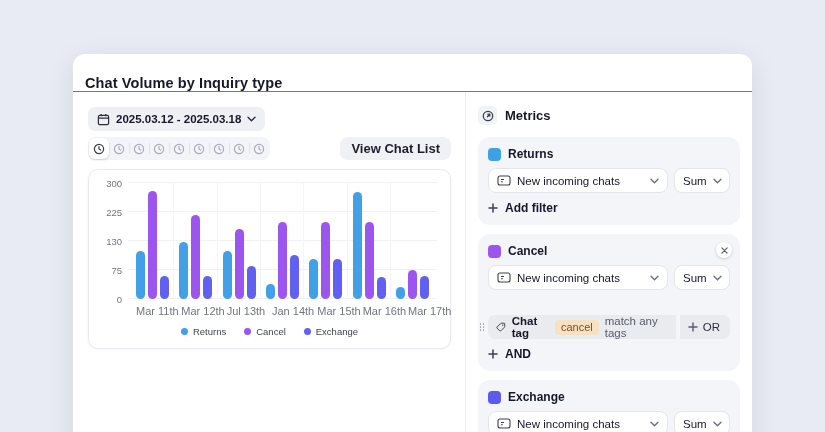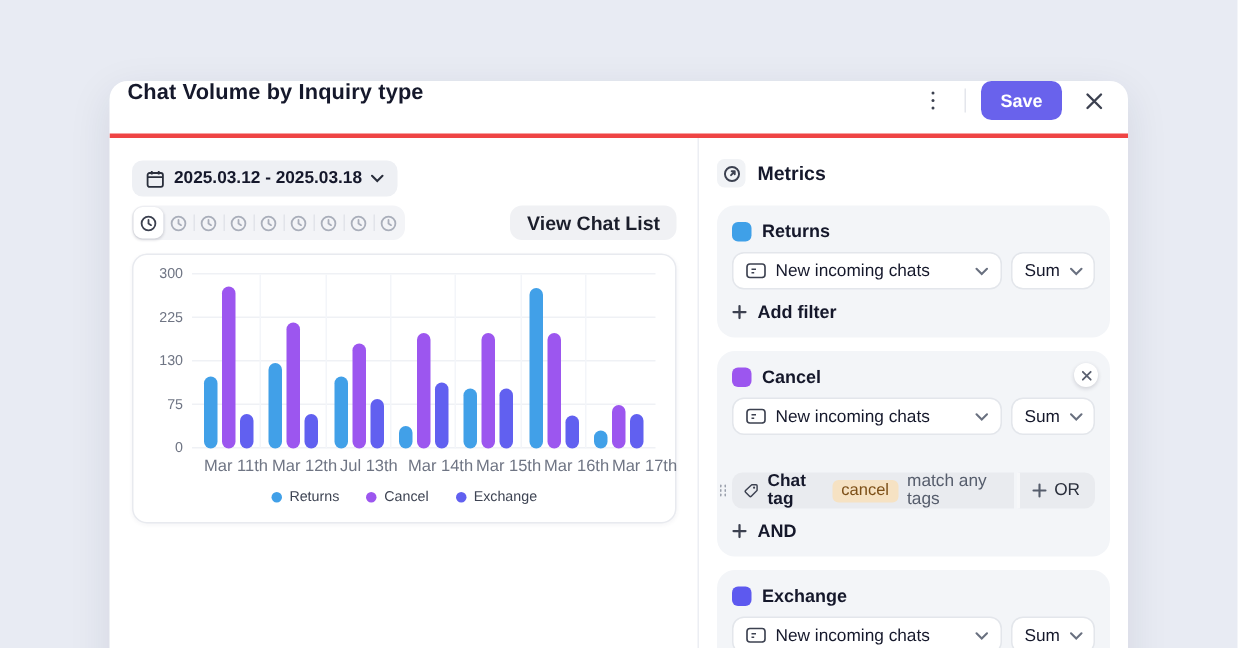--- a/index.html
+++ b/index.html
@@ -11,22 +11,22 @@
     color:#15182B;
   }
   .modal {
     position:absolute; left:73px; top:54px; width:679px; height:420px;
     background:#fff; border-radius:12px;
     box-shadow:0 8px 28px rgba(30,40,70,.10);
     display:flex; flex-direction:column; overflow:hidden;
   }
   
   .hdr {
-    height:38px; flex:0 0 38px; display:flex; align-items:flex-start;
-    padding:0 12px; border-bottom:3px solid #ef4444;
+    height:38px; flex:0 0 38px; display:flex; align-items:flex-end;
+    padding:0 12px; border-bottom:1px solid #ef4444;
   }
   .hdr-title { font-size:14.5px; font-weight:bold; letter-spacing:.1px; }
   .hdr-right { margin-left:auto; display:flex; align-items:center; gap:10px; }
   .iconbtn { border:none; background:transparent; cursor:pointer; display:flex; align-items:center; justify-content:center; width:22px; height:22px; border-radius:6px; }
   .kebab { display:flex; flex-direction:column; gap:2.5px; }
   .kebab i { width:2.6px; height:2.6px; border-radius:50%; background:#3C4150; }
   .vdiv { width:1px; height:16px; background:#E4E6EC; }
   .save-btn {
     border:none; cursor:pointer; color:#fff; font-weight:bold; font-size:12px;
     padding:6px 13px; border-radius:7px; font-family:inherit;
@@ -110,36 +110,20 @@
   .or-seg { display:flex; align-items:center; gap:5px; padding:0 10px 0 8px; height:24px; margin-left:2px; background:#E9EBEF; border-radius:0 7px 7px 0; border-left:2px solid #F6F7F9; font-size:11.5px; color:#2A2F3C; cursor:pointer; }
   .tag-ic { color:#3C4150; display:flex; }
 </style>
 </head>
 <body>
 
 <div class="modal">
 
   <div class="hdr">
     <div class="hdr-title">Chat Volume by Inquiry type</div>
-    <div class="hdr-right">
-      <button class="iconbtn">
-        <span class="kebab">
-            <i></i>
-            <i></i>
-            <i></i>
-          </span>
-      </button>
-      <span class="vdiv"></span>
-      <button class="save-btn" id="saveBtn" style="background: rgb(105, 98, 236);">Save</button>
-      <button class="iconbtn">
-        <svg width="13" height="13" viewBox="0 0 13 13" fill="none" stroke="#3C4150" stroke-width="1.6" stroke-linecap="round">
-            <path d="M2 2l9 9M11 2l-9 9"></path>
-          </svg>
-      </button>
-    </div>
   </div>
 
   <div class="split">
 
     <div class="left">
 
       <button class="date-pill">
         <svg width="13" height="13" viewBox="0 0 14 14" fill="none" stroke="#2A2F3C" stroke-width="1.3">
             <rect x="1.5" y="2.5" width="11" height="10" rx="1.5"></rect>
             <path d="M1.5 5.5h11M4.5 1v2.5M9.5 1v2.5"></path>
@@ -257,21 +241,21 @@
                 <div class="bar" style="height: 10.6667%; background: rgb(65, 160, 232);"></div>
                 <div class="bar" style="height: 25%; background: rgb(156, 86, 239);"></div>
                 <div class="bar" style="height: 20%; background: rgb(97, 96, 240);"></div>
               </div>
             </div>
           </div>
         <div class="xlabels" id="xLabels">
             <span class="xlab">Mar 11th</span>
             <span class="xlab">Mar 12th</span>
             <span class="xlab">Jul 13th</span>
-            <span class="xlab">Mar 14th</span>
+            <span class="xlab">Jan 14th</span>
             <span class="xlab">Mar 15th</span>
             <span class="xlab">Mar 16th</span>
             <span class="xlab">Mar 17th</span>
           </div>
         <div class="legend" id="legend">
             <span class="leg">
               <i style="background: rgb(65, 160, 232);"></i>
               <span>Returns</span>
             </span>
             <span class="leg">

